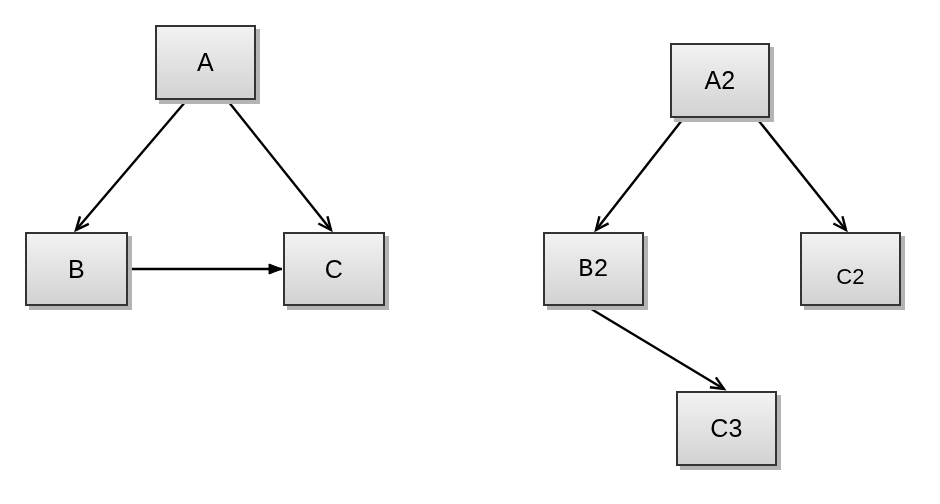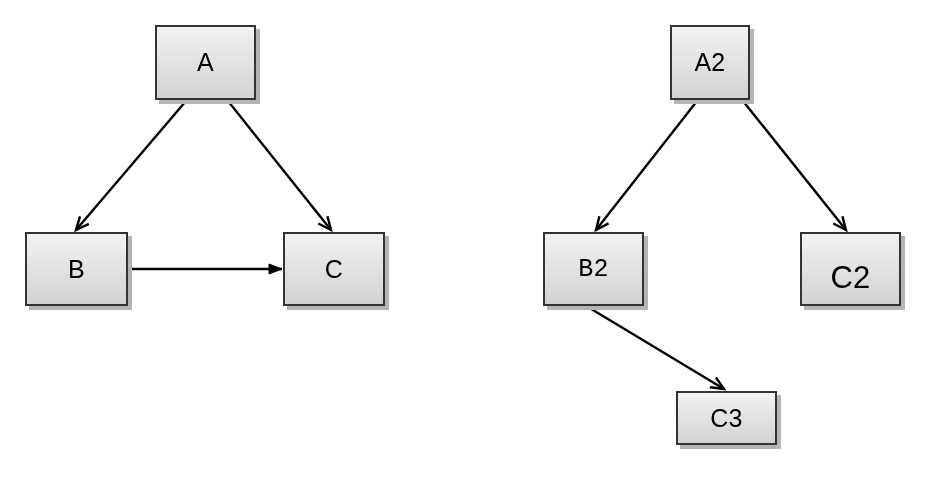--- a/index.html
+++ b/index.html
@@ -81,26 +81,26 @@
   <div id="node-layer">
       <div class="node" style="left: 155px; top: 25px; width: 101px; height: 75px; border-color: rgb(51, 51, 51); background: linear-gradient(rgb(242, 242, 242) 0%, rgb(210, 210, 210) 100%); box-shadow: rgb(180, 180, 180) 4px 4px 0px 0px;">
         <span class="node-label" style="color: rgb(0, 0, 0); font-size: 25px;">A</span>
       </div>
       <div class="node" style="left: 25px; top: 232px; width: 103px; height: 74px; border-color: rgb(51, 51, 51); background: linear-gradient(rgb(242, 242, 242) 0%, rgb(210, 210, 210) 100%); box-shadow: rgb(180, 180, 180) 4px 4px 0px 0px;">
         <span class="node-label" style="color: rgb(0, 0, 0); font-size: 25px;">B</span>
       </div>
       <div class="node" style="left: 283px; top: 232px; width: 102px; height: 74px; border-color: rgb(51, 51, 51); background: linear-gradient(rgb(242, 242, 242) 0%, rgb(210, 210, 210) 100%); box-shadow: rgb(180, 180, 180) 4px 4px 0px 0px;">
         <span class="node-label" style="color: rgb(0, 0, 0); font-size: 25px;">C</span>
       </div>
-      <div class="node" style="left: 670px; top: 25px; width: 80px; height: 75px; border-color: rgb(51, 51, 51); background: linear-gradient(rgb(242, 242, 242) 0%, rgb(210, 210, 210) 100%); box-shadow: rgb(180, 180, 180) 4px 4px 0px 0px;">
+      <div class="node" style="left: 670px; top: 43px; width: 100px; height: 75px; border-color: rgb(51, 51, 51); background: linear-gradient(rgb(242, 242, 242) 0%, rgb(210, 210, 210) 100%); box-shadow: rgb(180, 180, 180) 4px 4px 0px 0px;">
         <span class="node-label" style="color: rgb(0, 0, 0); font-size: 25px;">A2</span>
       </div>
       <div class="node" style="left: 543px; top: 232px; width: 101px; height: 74px; border-color: rgb(51, 51, 51); background: linear-gradient(rgb(242, 242, 242) 0%, rgb(210, 210, 210) 100%); box-shadow: rgb(180, 180, 180) 4px 4px 0px 0px;">
         <span class="node-label" style="color: rgb(0, 0, 0); font-size: 25px; font-family: Liberation Mono, monospace;">B2</span>
       </div>
       <div class="node" style="left: 800px; top: 232px; width: 101px; height: 74px; border-color: rgb(51, 51, 51); background: linear-gradient(rgb(242, 242, 242) 0%, rgb(210, 210, 210) 100%); box-shadow: rgb(180, 180, 180) 4px 4px 0px 0px;">
-        <span class="node-label" style="color: rgb(0, 0, 0); font-size: 31px; margin-top: 16px;">C2</span>
+        <span class="node-label" style="color: rgb(0, 0, 0); font-size: 22px; margin-top: 16px;">C2</span>
       </div>
-      <div class="node" style="left: 676px; top: 391px; width: 101px; height: 54px; border-color: rgb(51, 51, 51); background: linear-gradient(rgb(242, 242, 242) 0%, rgb(210, 210, 210) 100%); box-shadow: rgb(180, 180, 180) 4px 4px 0px 0px;">
+      <div class="node" style="left: 676px; top: 391px; width: 101px; height: 75px; border-color: rgb(51, 51, 51); background: linear-gradient(rgb(242, 242, 242) 0%, rgb(210, 210, 210) 100%); box-shadow: rgb(180, 180, 180) 4px 4px 0px 0px;">
         <span class="node-label" style="color: rgb(0, 0, 0); font-size: 25px;">C3</span>
       </div>
     </div>
 </div>
 
 </body></html>

